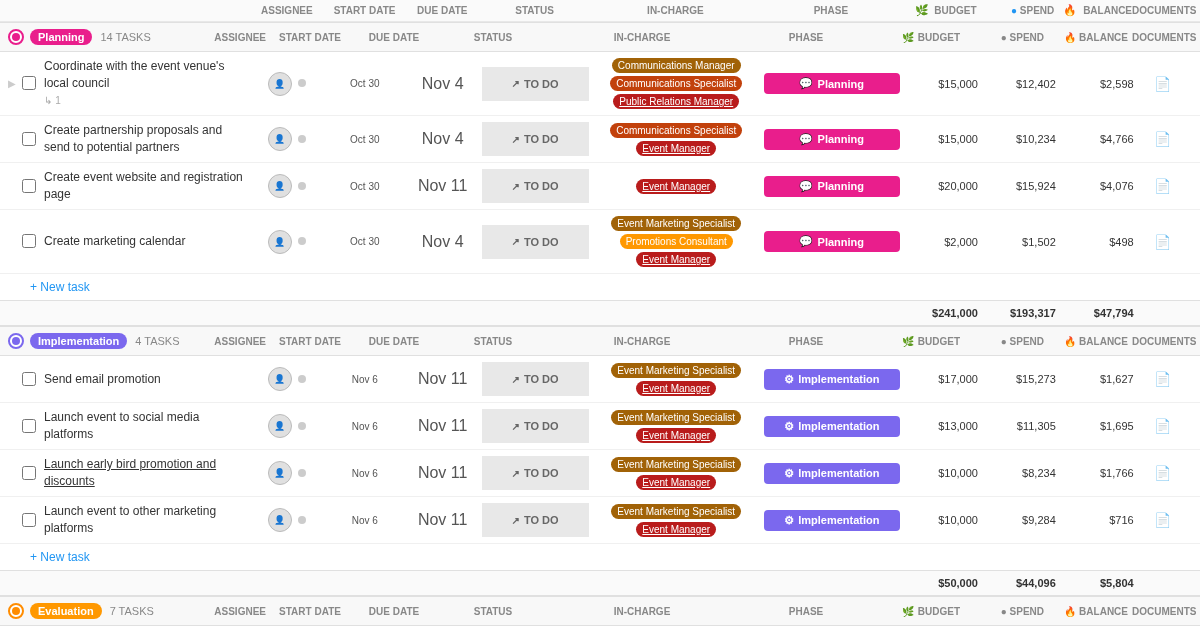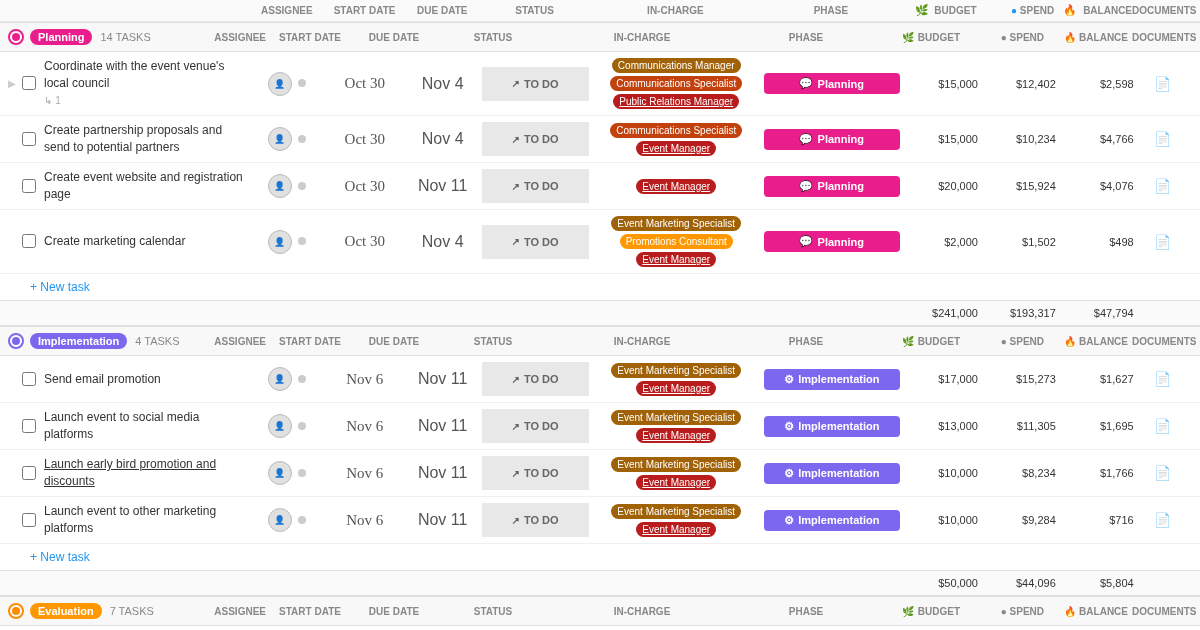--- a/index.html
+++ b/index.html
@@ -53,21 +53,21 @@
     }
 
     .task-check { width: 14px; height: 14px; border: 1px solid #ccc; border-radius: 2px; margin-right: 8px; flex-shrink: 0; cursor: pointer; }
     .task-expand { width: 10px; height: 10px; margin-right: 4px; flex-shrink: 0; color: #ccc; font-size: 10px; }
     .task-name { flex: 1; min-width: 200px; font-size: 12px; color: #333; line-height: 1.4; }
 
     .task-assignee { width: 80px; text-align: center; }
     .avatar { width: 24px; height: 24px; border-radius: 50%; background: #ddd; display: inline-flex; align-items: center; justify-content: center; font-size: 9px; color: #888; margin-right: 2px; }
     .avatar-small { width: 14px; height: 14px; border-radius: 50%; background: #bbb; display: inline-block; vertical-align: middle; }
 
-    .task-start { width: 80px; text-align: center; color: #555; font-size: 15px; font-family: Liberation Serif, serif; }
+    .task-start { width: 80px; text-align: center; color: #555; font-size: 10px; }
     .task-due { width: 80px; text-align: center; color: #555; font-size: 16px; }
 
     .task-status { width: 110px; text-align: center; }
     .status-badge-todo {
       display: inline-flex; align-items: center; gap: 4px;
       background: #e8e8e8; color: #666; font-size: 11px; font-weight: 600;
       padding: 3px 8px; border-radius: 3px;
     }
     .status-arrow { font-size: 10px; }
 
@@ -86,21 +86,21 @@
     .task-budget { width: 80px; text-align: right; color: #333; font-size: 11px; }
     .task-spend { width: 80px; text-align: right; color: #333; font-size: 11px; }
     .task-balance { width: 80px; text-align: right; color: #333; font-size: 11px; }
     .task-docs { width: 60px; text-align: center; }
     .doc-icon { color: #bbb; font-size: 14px; cursor: pointer; }
 
     
     .totals-row {
       display: flex; align-items: flex-start; padding: 6px 8px;
       border-top: 1px solid #e0e0e0; border-bottom: 1px solid #e0e0e0;
-      background: #fafafa; font-weight: 400; font-size: 11px;
+      background: #fafafa; font-weight: 700; font-size: 11px;
     }
     .totals-spacer { flex: 1; min-width: 240px; }
     .totals-assignee { width: 80px; }
     .totals-start { width: 80px; }
     .totals-due { width: 80px; }
     .totals-status { width: 110px; }
     .totals-incharge { width: 180px; }
     .totals-phase { width: 140px; }
     .totals-budget { width: 80px; text-align: right; color: #333; }
     .totals-spend { width: 80px; text-align: right; color: #333; }

